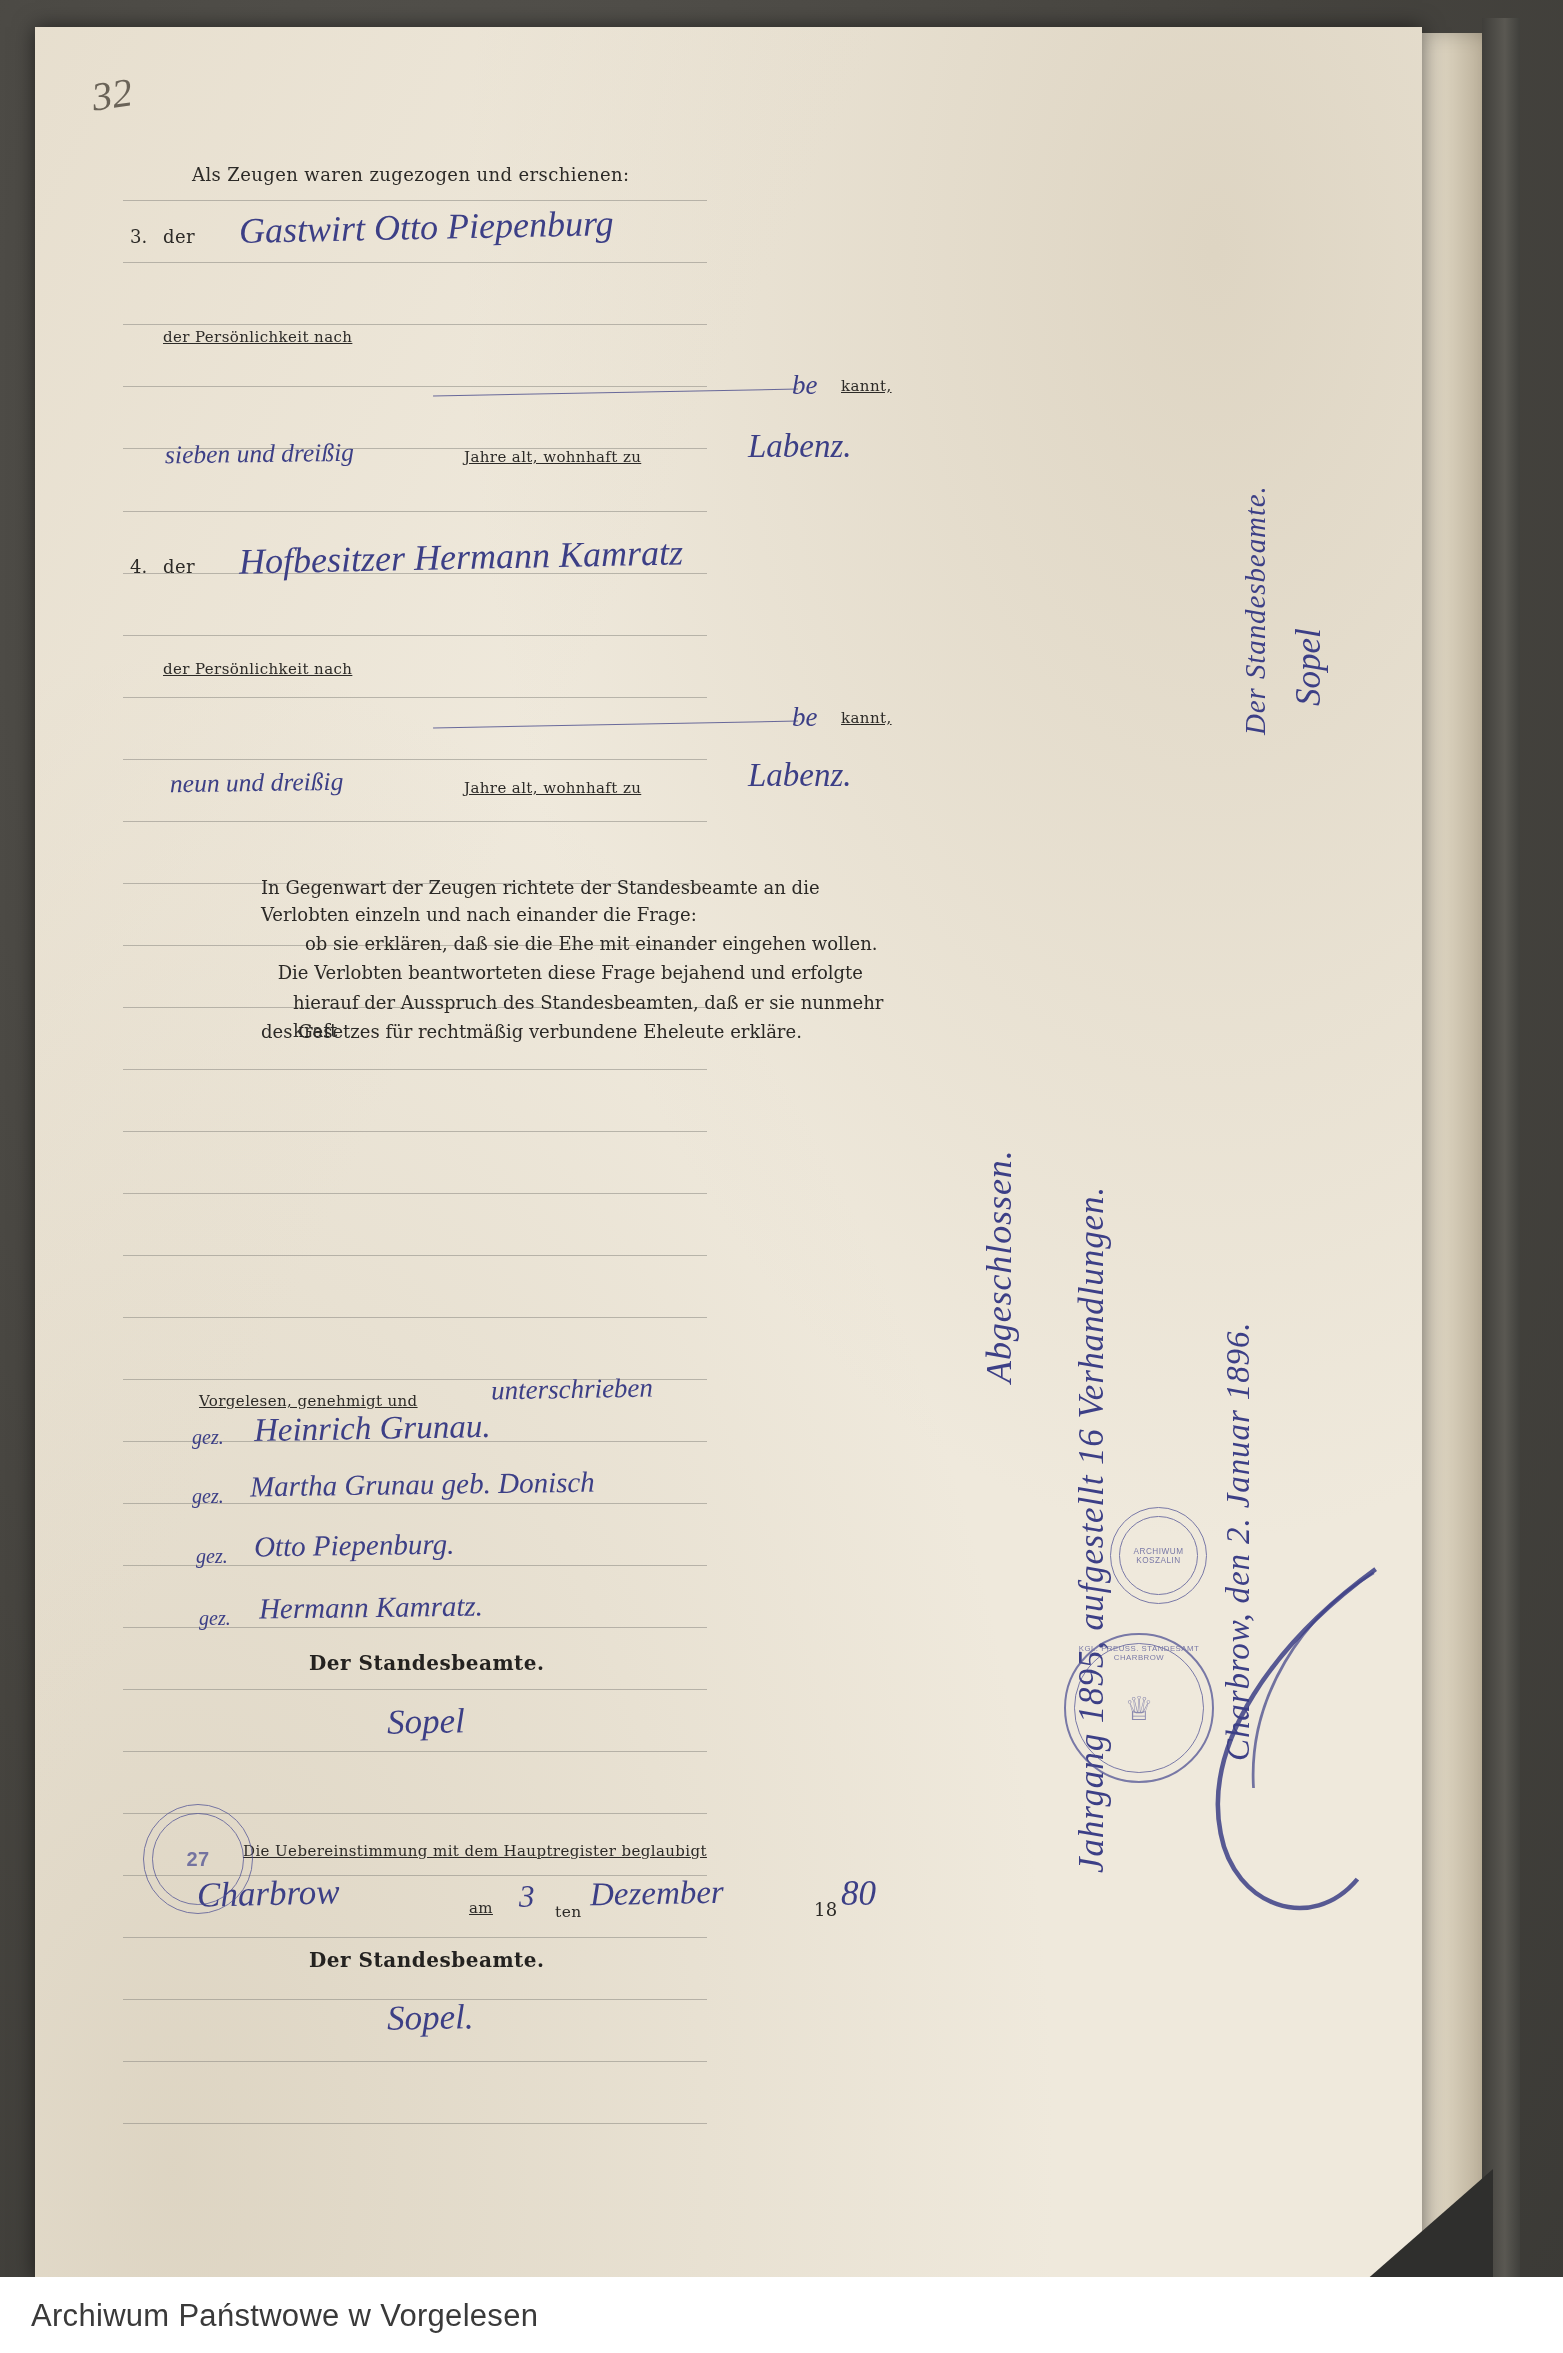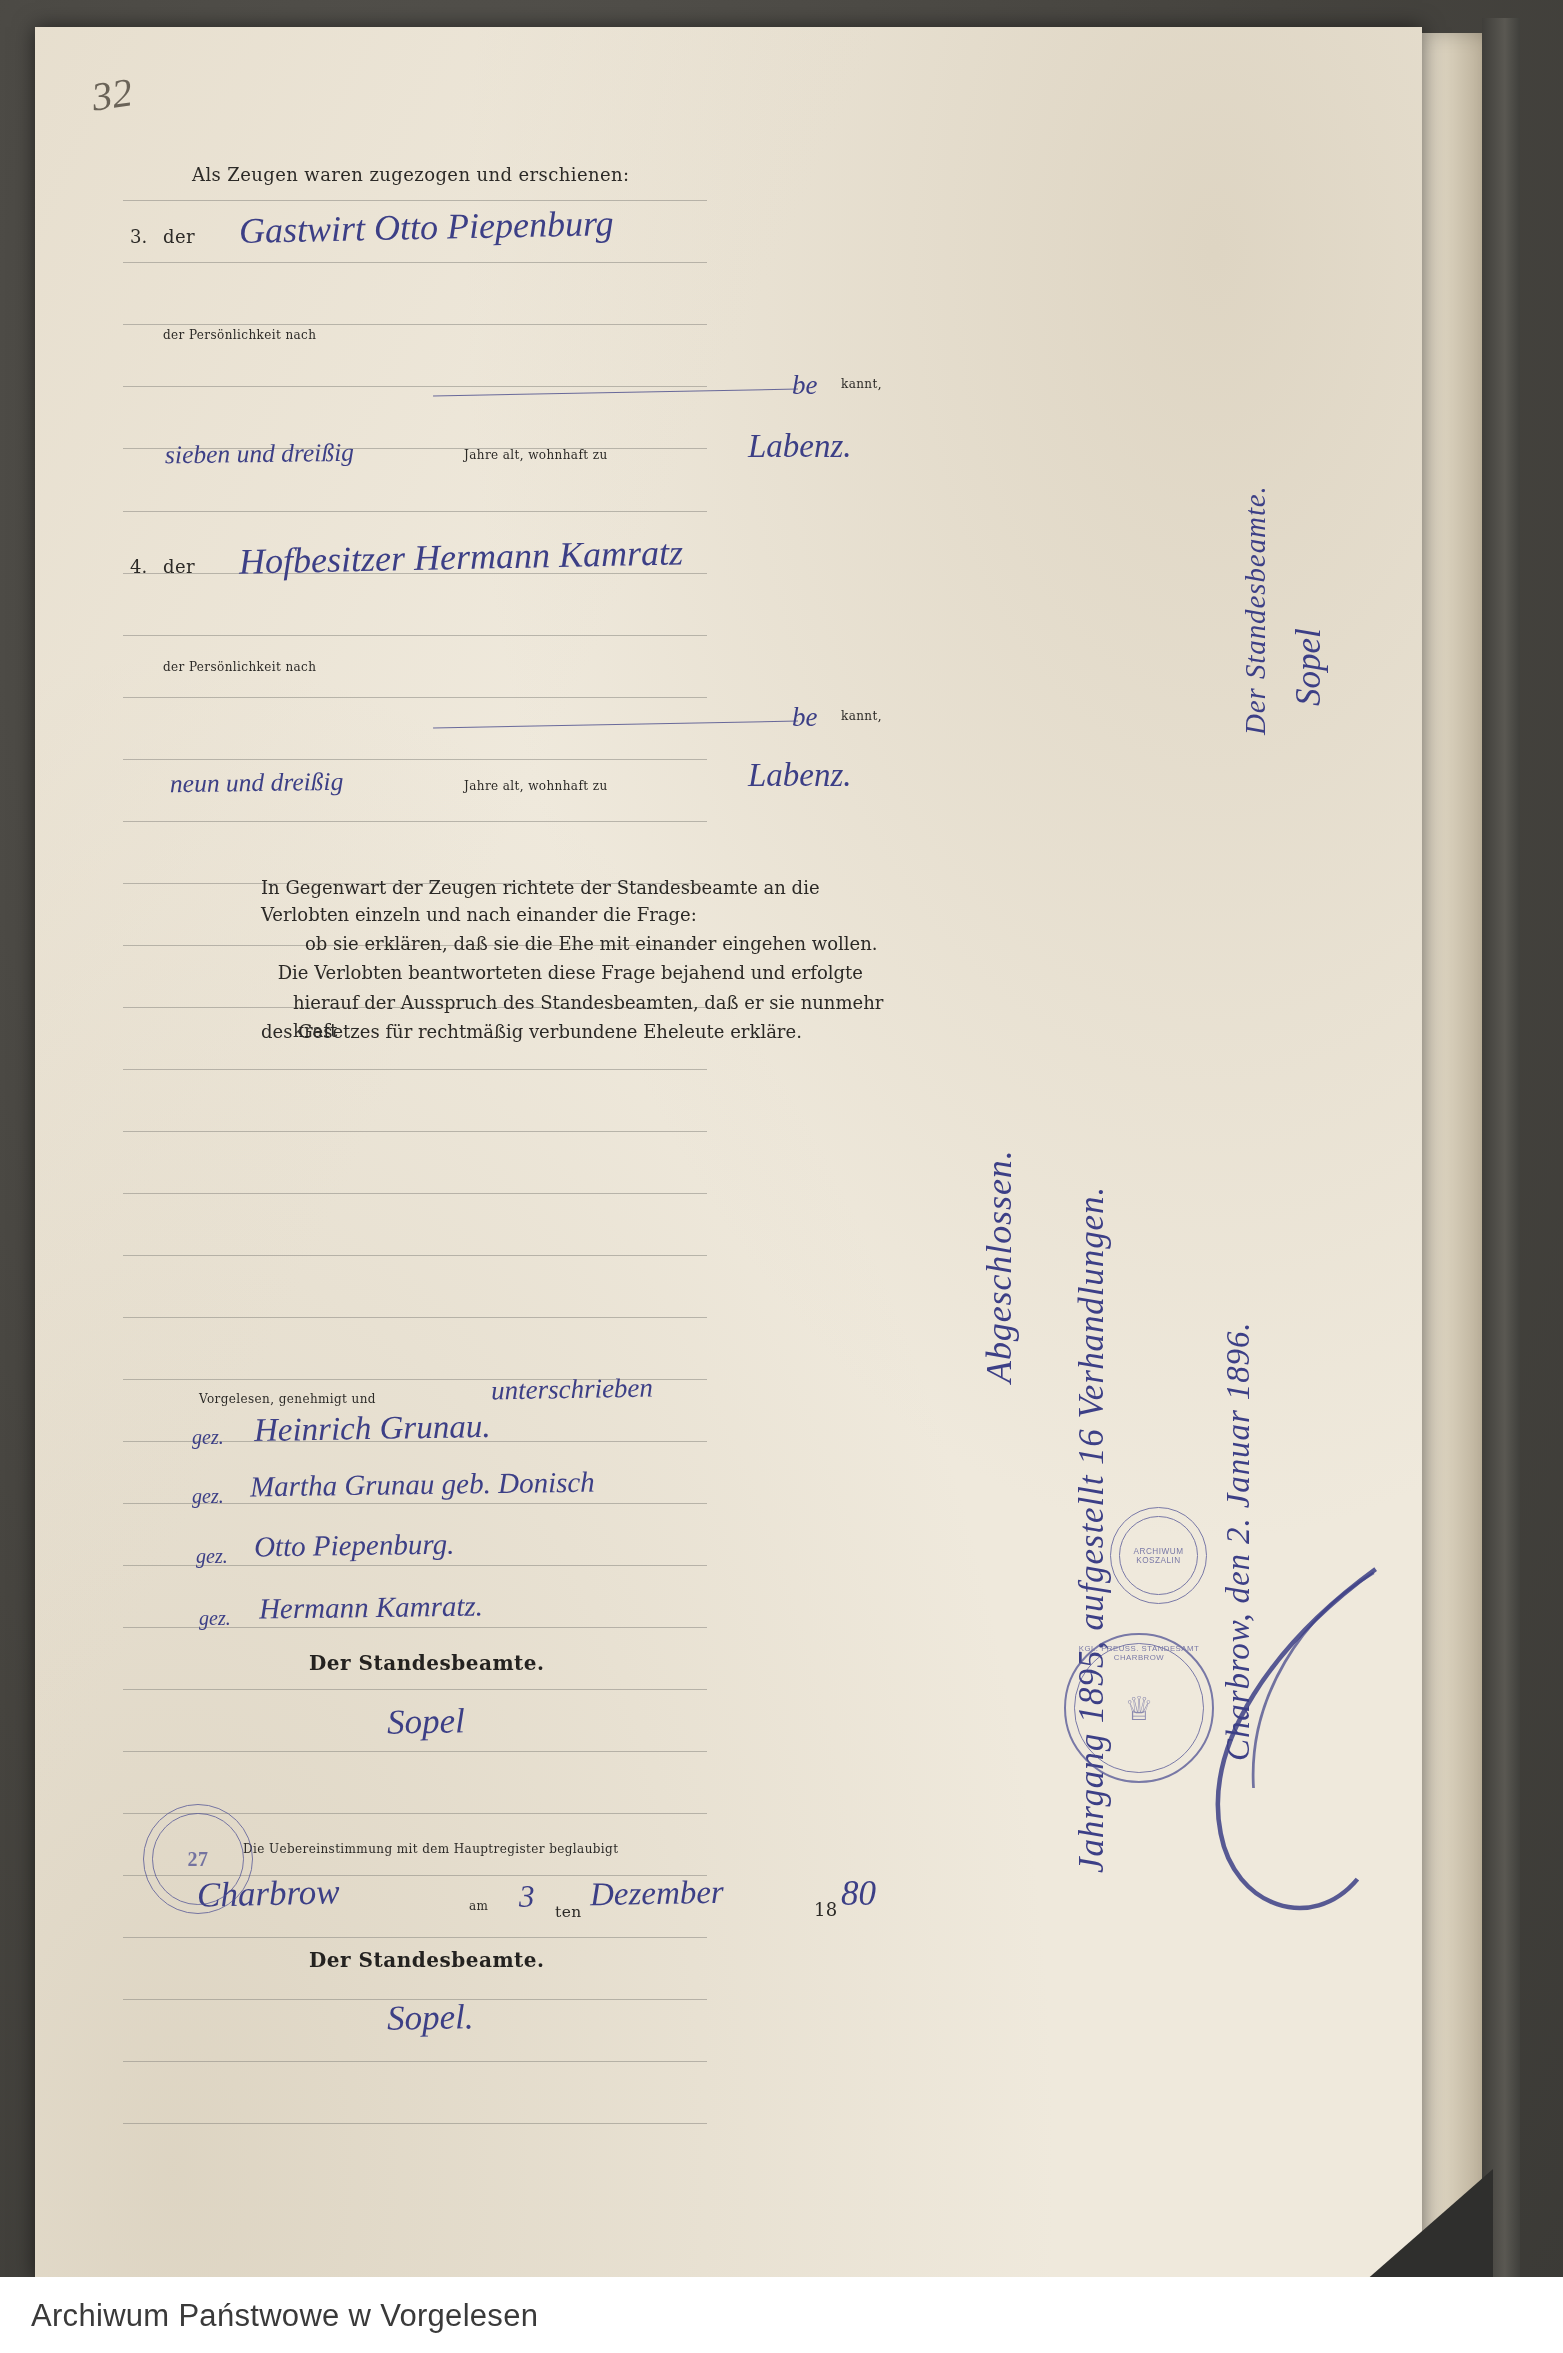--- a/index.html
+++ b/index.html
@@ -64,21 +64,21 @@
   }
   
   .fraktur{
     position:absolute;
     font-family:"DejaVu Serif", serif;
     color:#2c2a27;
     font-size:18px;
     letter-spacing:0.4px;
     white-space:nowrap;
   }
-  .fr-small{font-size:12px;}
+  .fr-small{font-size:15px;text-decoration:underline;}
   .num{
     position:absolute;
     font-family:"DejaVu Serif", serif;
     font-size:18px;color:#2c2a27;
   }
   .para{
     position:absolute;
     font-family:"DejaVu Serif", serif;
     color:#2b2926;
     font-size:18px;
@@ -278,21 +278,21 @@
       <div class="hw rot" style="left:1237px;top:675px;font-size:29px;transform:rotate(-90deg);letter-spacing:0.9px;">Der Standesbeamte.</div>
       <div class="hw rot" style="left:1294px;top:639px;font-size:35px;transform:rotate(-90deg);">Sopel</div>
 
       <svg style="position:absolute;left:1131px;top:1533px;width:237px;height:383px;" viewBox="0 0 260 420" width="237" height="383">
         <path d="M230 10 C 120 90, 40 200, 60 300 C 75 380, 160 410, 210 350" stroke="#3c3f86" stroke-width="5" fill="none" opacity=".85"></path>
         <path d="M228 14 C 150 60, 90 150, 96 250" stroke="#3c3f86" stroke-width="3" fill="none" opacity=".7"></path>
       </svg>
 
       <div class="stamp" style="left:108px;top:1777px;width:108px;height:108px;">
         <div class="inner"></div>
-        <div class="txt" style="font-size:20px;font-weight:bold;font-family:Liberation Serif, serif;">27</div>
+        <div class="txt" style="font-size:20px;font-weight:bold;">27</div>
       </div>
 
       <div class="stamp" style="left:1075px;top:1480px;width:95px;height:95px;">
         <div class="inner"></div>
         <div class="txt" style="font-size:8.2px;">ARCHIWUM KOSZALIN</div>
       </div>
 
       <div class="stamp" style="left:1029px;top:1606px;width:146px;height:146px;border-width:2.7px;">
         <div class="inner"></div>
         <div class="eagle">♕</div>

